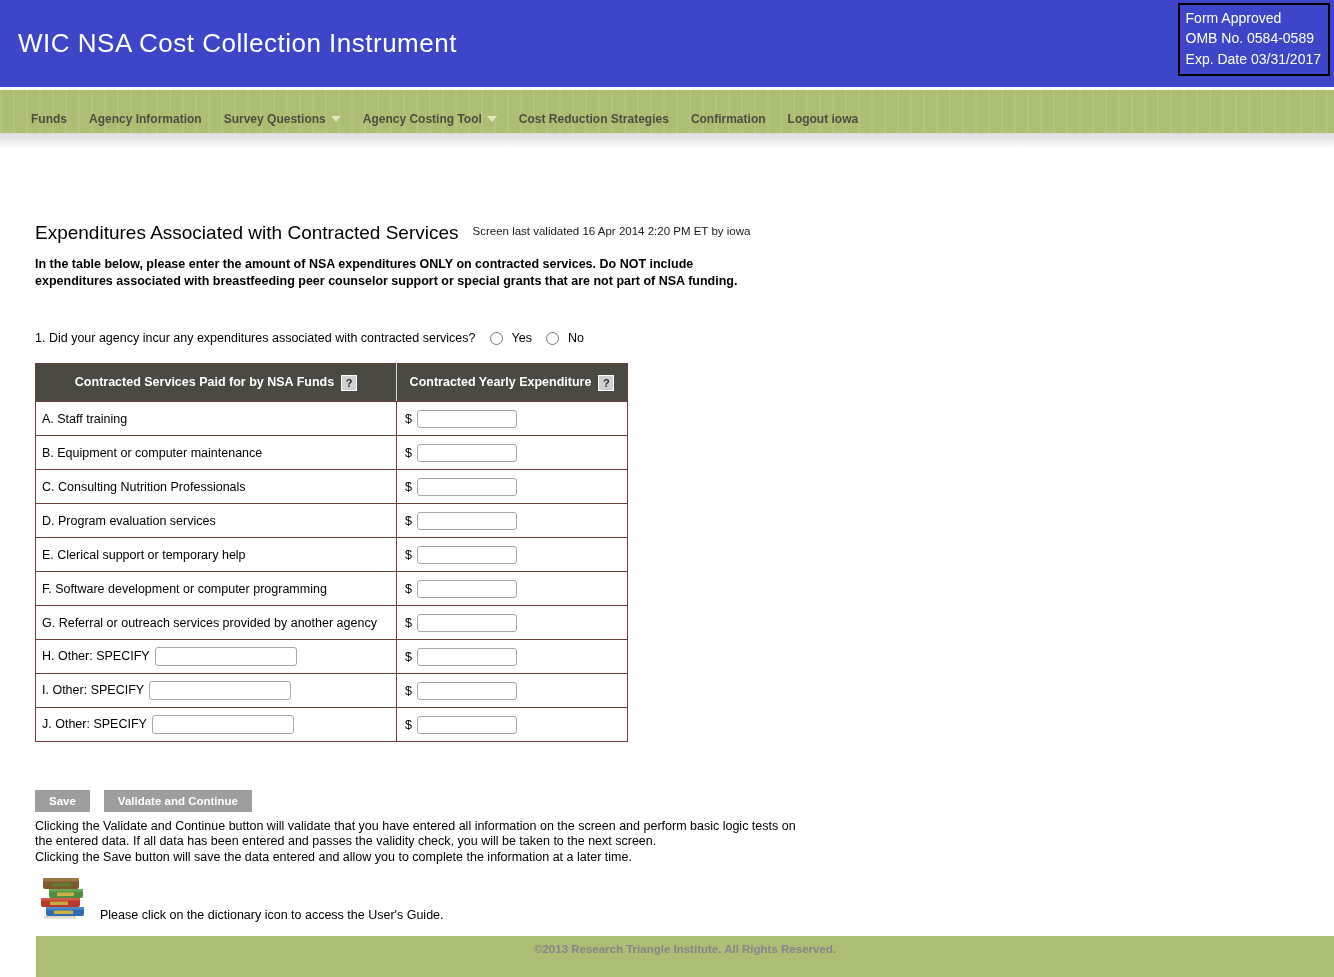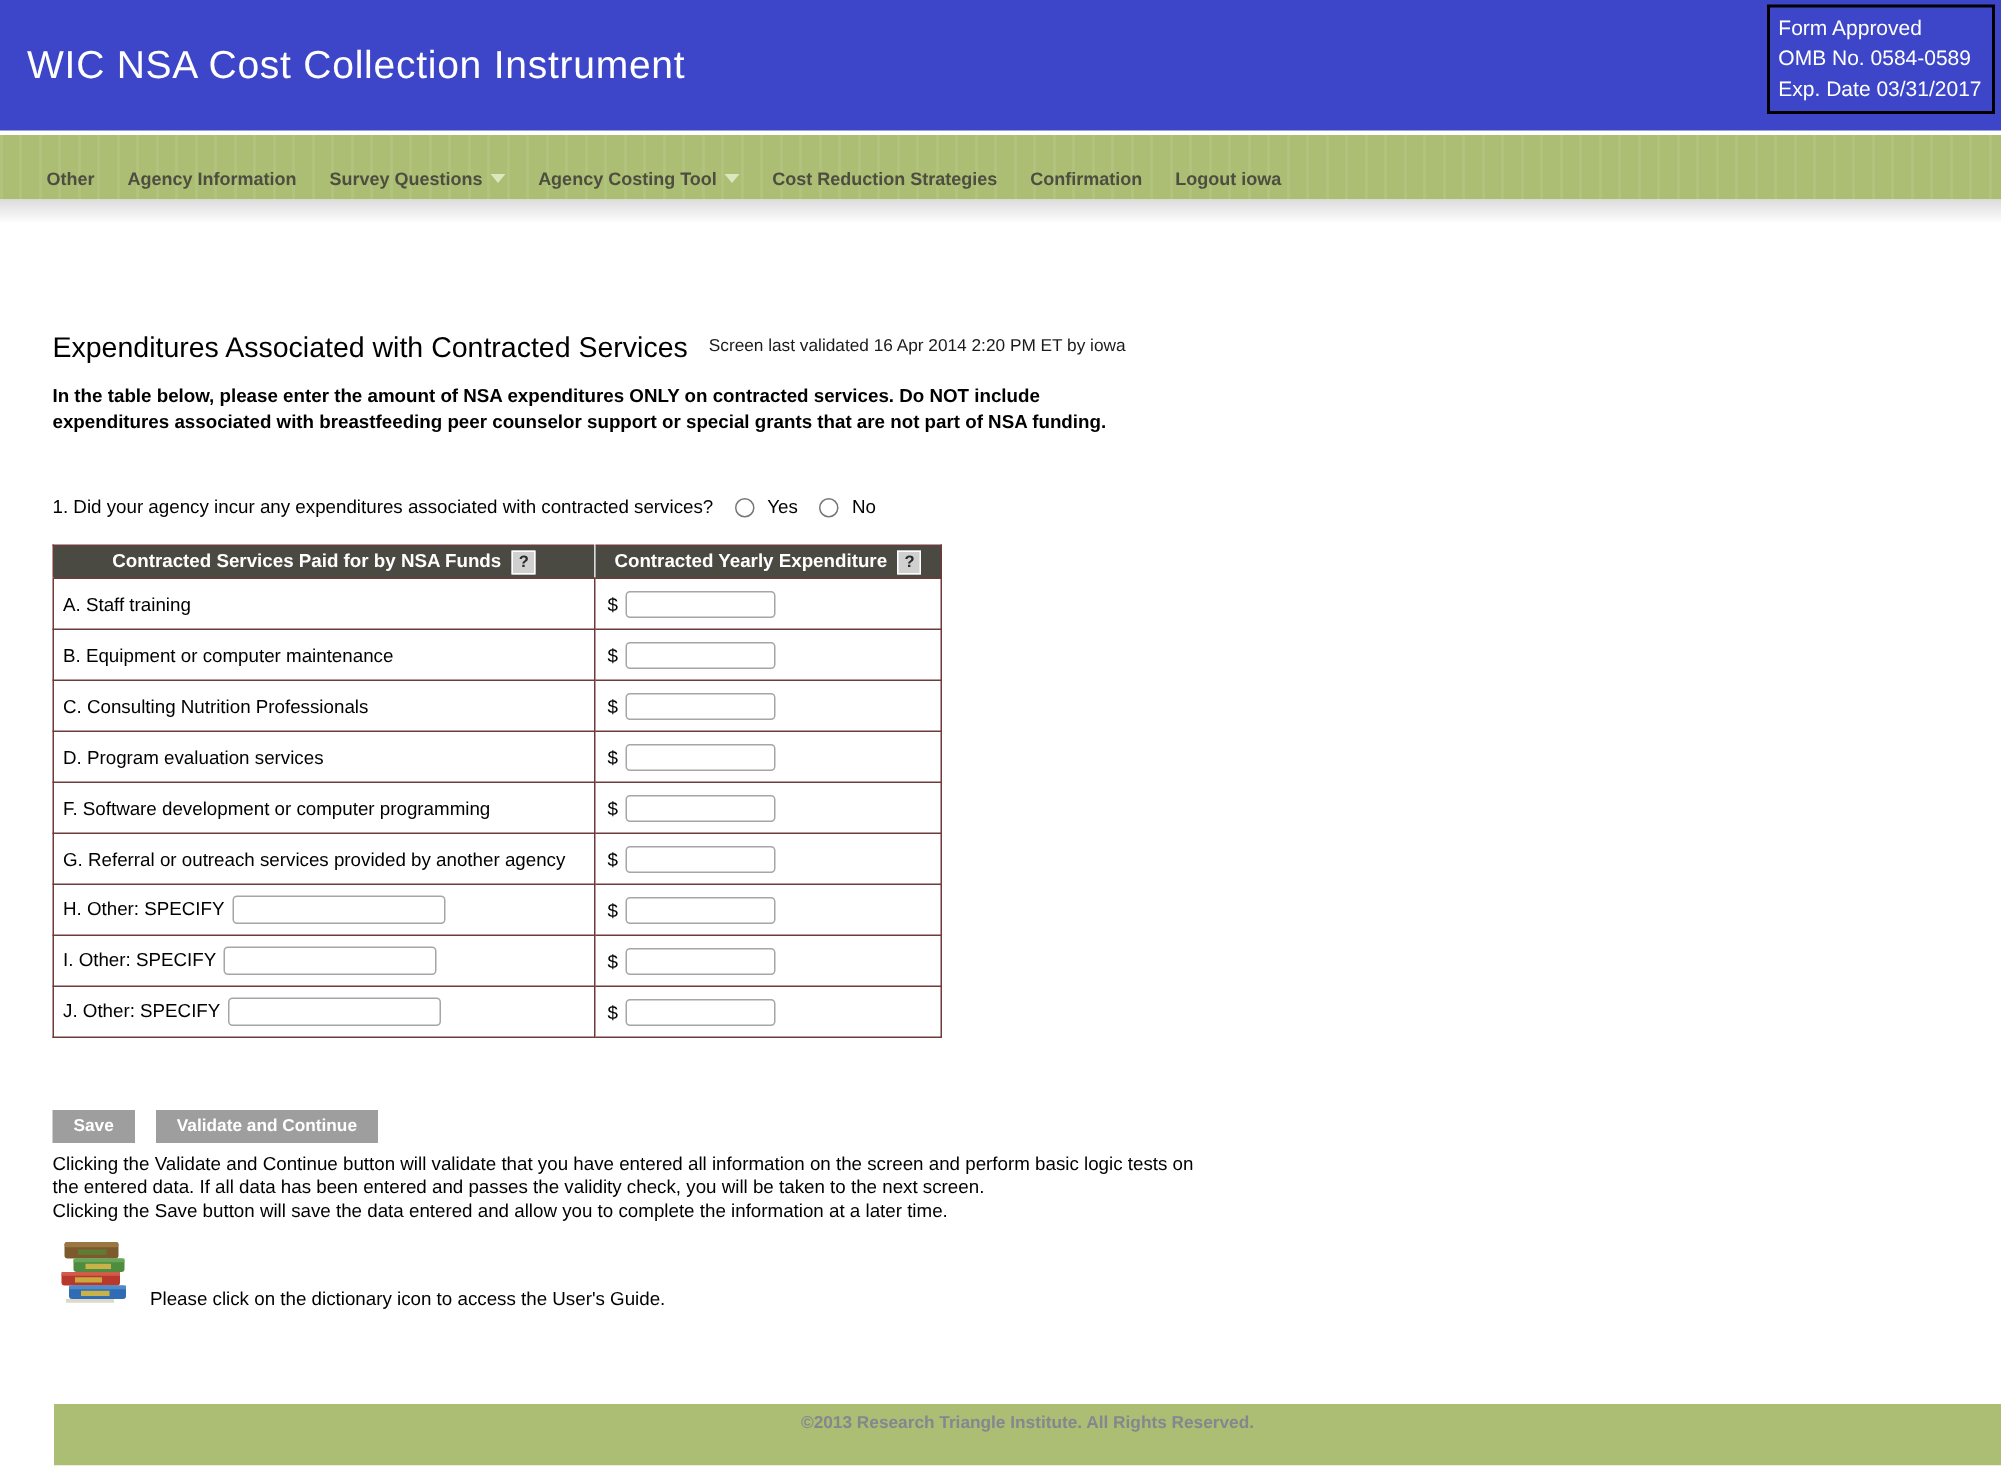--- a/index.html
+++ b/index.html
@@ -108,21 +108,21 @@
     width: 592px;
     border: 1px solid #6e3b3b;
   }
   .exp-table col.c1 { width: 361px; }
   .exp-table col.c2 { width: 231px; }
   .exp-table th {
     background: #4a4a42;
     color: #ffffff;
     font-size: 12.5px;
     font-weight: bold;
-    height: 22px;
+    height: 38px;
     text-align: center;
     vertical-align: middle;
     border-bottom: 1px solid #6e3b3b;
   }
   .exp-table th + th { border-left: 1px solid #d8d8d8; }
   .help-btn {
     display: inline-block;
     width: 16px; height: 16px;
     background: #d0d0d0;
     border: 1px solid #ffffff;
@@ -220,21 +220,21 @@
   <div class="app-title">WIC NSA Cost Collection Instrument</div>
   <div class="form-approved">
     <div>Form Approved</div>
     <div>OMB No. 0584-0589</div>
     <div>Exp. Date 03/31/2017</div>
   </div>
 </div>
 
 <div class="nav-bar" id="nav-bar">
   <div class="nav-item">
-    <span class="nav-label">Other</span>
+    <span class="nav-label">Funds</span>
 
   </div>
 
   <div class="nav-item">
     <span class="nav-label">Agency Information</span>
 
   </div>
 
   <div class="nav-item has-dd">
     <span class="nav-label">Survey Questions</span>
@@ -337,20 +337,31 @@
       <span class="row-label">D. Program evaluation services</span>
     </td>
     <td class="c2">
       <span class="amount-wrap">
         <span class="dollar">$</span>
             <input type="text" class="amount-input" style="">
       </span>
     </td>
   </tr>
 
+  <tr>
+    <td class="c1">
+      <span class="row-label">E. Clerical support or temporary help</span>
+    </td>
+    <td class="c2">
+      <span class="amount-wrap">
+        <span class="dollar">$</span>
+            <input type="text" class="amount-input" style="">
+      </span>
+    </td>
+  </tr>
 
   <tr>
     <td class="c1">
       <span class="row-label">F. Software development or computer programming</span>
     </td>
     <td class="c2">
       <span class="amount-wrap">
         <span class="dollar">$</span>
             <input type="text" class="amount-input" style="">
       </span>

